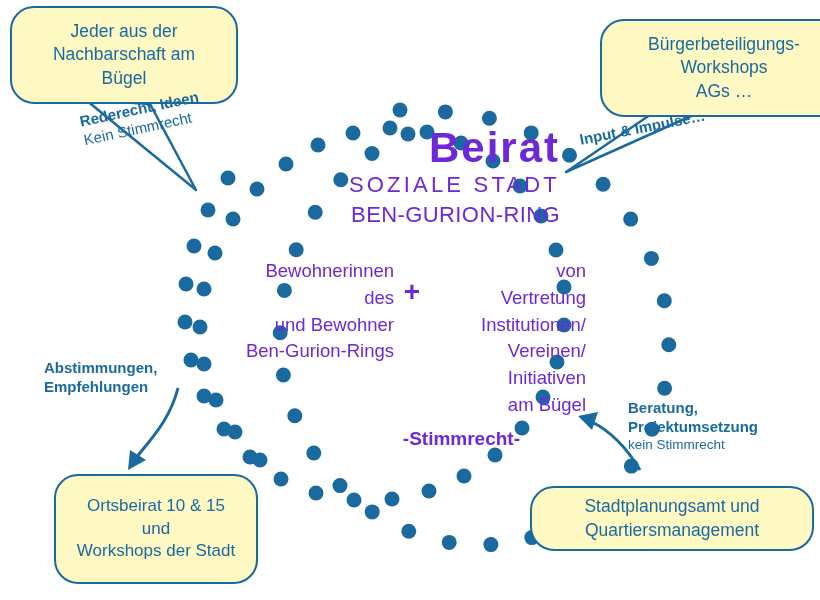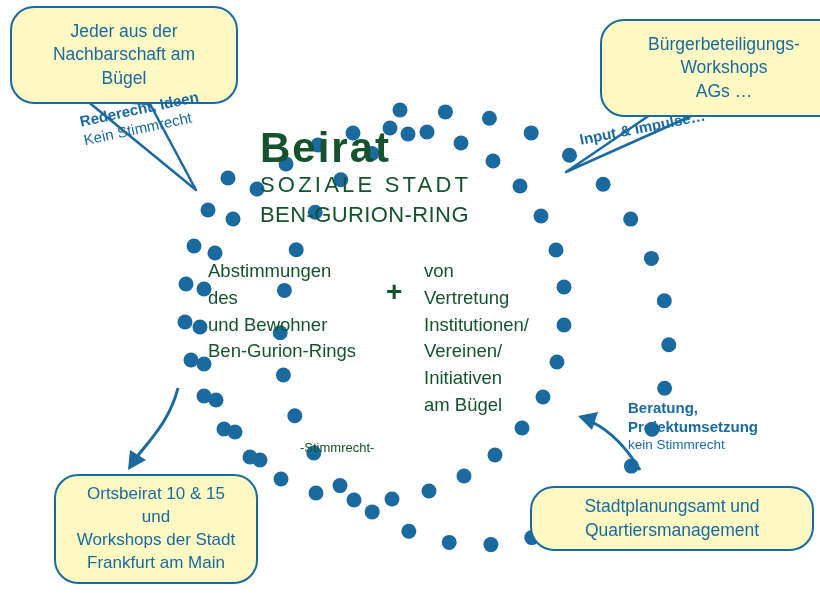--- a/index.html
+++ b/index.html
@@ -44,22 +44,22 @@
   .box .line { display: block; white-space: nowrap; }
 
   #box-neighbourhood { left: 10px;  top: 6px;   width: 228px; height: 98px; }
   #box-workshops     { left: 600px; top: 19px;   width: 248px; height: 98px; }
   #box-ortsbeirat    { left: 38px;  top: 474px; width: 204px; height: 110px; font-size: 17px; margin-left: 16px;}
   #box-stadtplanung  { left: 530px; top: 486px; width: 284px; height: 65px; }
 
   
   .center-text {
     position: absolute;
-    color: #14532d;
-    text-align: left;
+    color: #6d28d9;
+    text-align: right;
   }
   #title-beirat {
     left: 260px; top: 124px; width: 300px;
     font-size: 42px;
     font-weight: bold;
     letter-spacing: 2px;
   }
   #subtitle-1 {
     left: 260px; top: 172px; width: 300px;
     font-size: 22px;
@@ -79,22 +79,23 @@
     left: 424px; top: 258px; width: 162px;
     font-size: 18.5px;
     line-height: 1.45;
   }
   #plus-sign {
     left: 386px; top: 276px; width: 34px;
     font-size: 28px;
     font-weight: bold;
   }
   #stimmrecht {
-    left: 300px; top: 440px; width: 220px;
-    font-size: 13px;
+    left: 300px; top: 428px; width: 220px;
+    font-size: 19px;
+    font-weight: bold;
   }
 
   
   .arrow-label {
     position: absolute;
     color: #1a6aa0;
     font-size: 15px;
     line-height: 1.28;
   }
   .arrow-label .bold { font-weight: bold; }
@@ -214,21 +215,21 @@
       <path d="M 640,470 C 628,450 612,432 592,422"></path>
       <path d="M 578,416 L 598,412 L 592,430 Z" fill="#1a6aa0" stroke="none"></path>
     </g>
   </svg>
 
   <div class="center-text" id="title-beirat">Beirat</div>
   <div class="center-text" id="subtitle-1">SOZIALE STADT</div>
   <div class="center-text" id="subtitle-2">BEN-GURION-RING</div>
 
   <div class="center-text" id="col-left">
-    <div>Abstimmungen</div>
+    <div>Bewohnerinnen</div>
     <div>des</div>
     <div>und Bewohner</div>
     <div>Ben-Gurion-Rings</div>
   </div>
 
   <div class="center-text" id="plus-sign">+</div>
 
   <div class="center-text" id="col-right">
     <div>von</div>
     <div>Vertretung</div>
@@ -249,37 +250,40 @@
   <div class="box" id="box-workshops">
     <span class="line">Bürgerbeteiligungs-</span>
     <span class="line">Workshops</span>
     <span class="line">AGs …</span>
   </div>
 
   <div class="box" id="box-ortsbeirat">
     <span class="line">Ortsbeirat 10 &amp; 15</span>
     <span class="line">und</span>
     <span class="line">Workshops der Stadt</span>
-    <span class="line">Frankfurt am Main</span>
   </div>
 
   <div class="box" id="box-stadtplanung">
     <span class="line">Stadtplanungsamt und</span>
     <span class="line">Quartiersmanagement</span>
   </div>
 
   <div class="arrow-label" id="label-rederecht">
     <div class="bold">Rederecht, Ideen</div>
     <div>Kein Stimmrecht</div>
   </div>
 
   <div class="arrow-label" id="label-input">
     <div>Input &amp; Impulse…</div>
   </div>
 
+  <div class="arrow-label" id="label-abstimmungen">
+    <div>Abstimmungen,</div>
+    <div>Empfehlungen</div>
+  </div>
 
   <div class="arrow-label" id="label-beratung">
     <div class="bold">Beratung,</div>
     <div class="bold">Projektumsetzung</div>
     <div class="small">kein Stimmrecht</div>
   </div>
 
 </div>
 
 </body></html>

